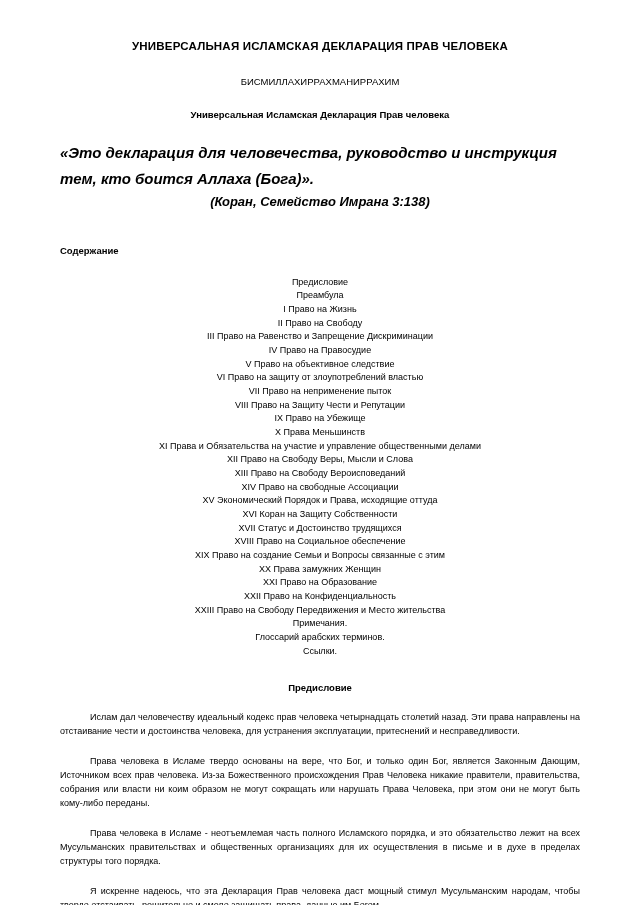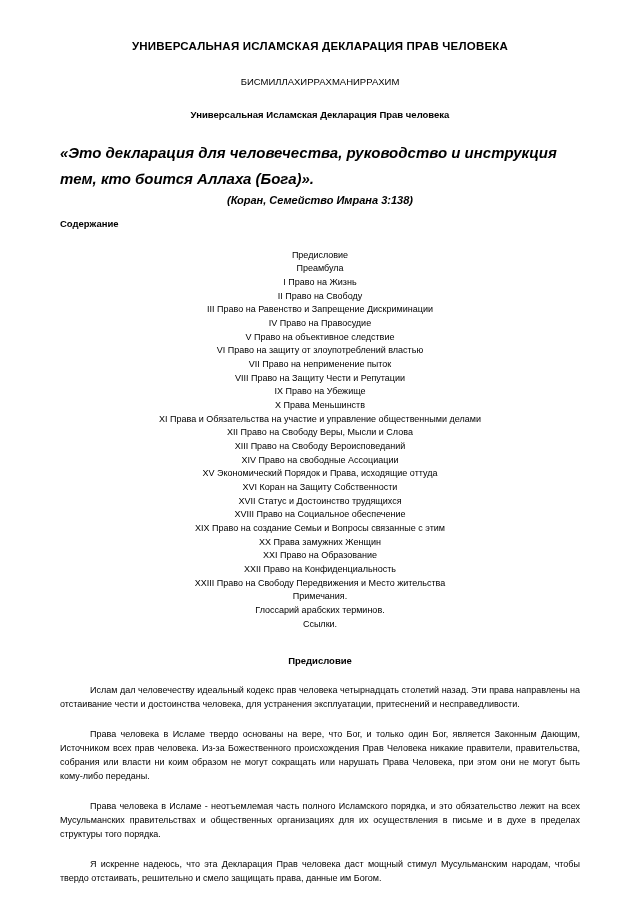--- a/index.html
+++ b/index.html
@@ -44,24 +44,24 @@
   .epigraph {
     text-align: left;
     font-size: 15px;
     font-style: italic;
     font-weight: bold;
     line-height: 1.45;
     margin: 0 0 4px 0;
   }
   .epigraph-src {
     text-align: center;
-    font-size: 11px;
+    font-size: 13px;
     font-style: italic;
     font-weight: bold;
-    margin: 0 0 12px 0;
+    margin: 0 0 36px 0;
   }
   .section-head {
     text-align: left;
     font-size: 9.5px;
     font-weight: bold;
     margin: 0 0 20px 0;
   }
   .toc {
     margin: 0 0 24px 0;
   }

